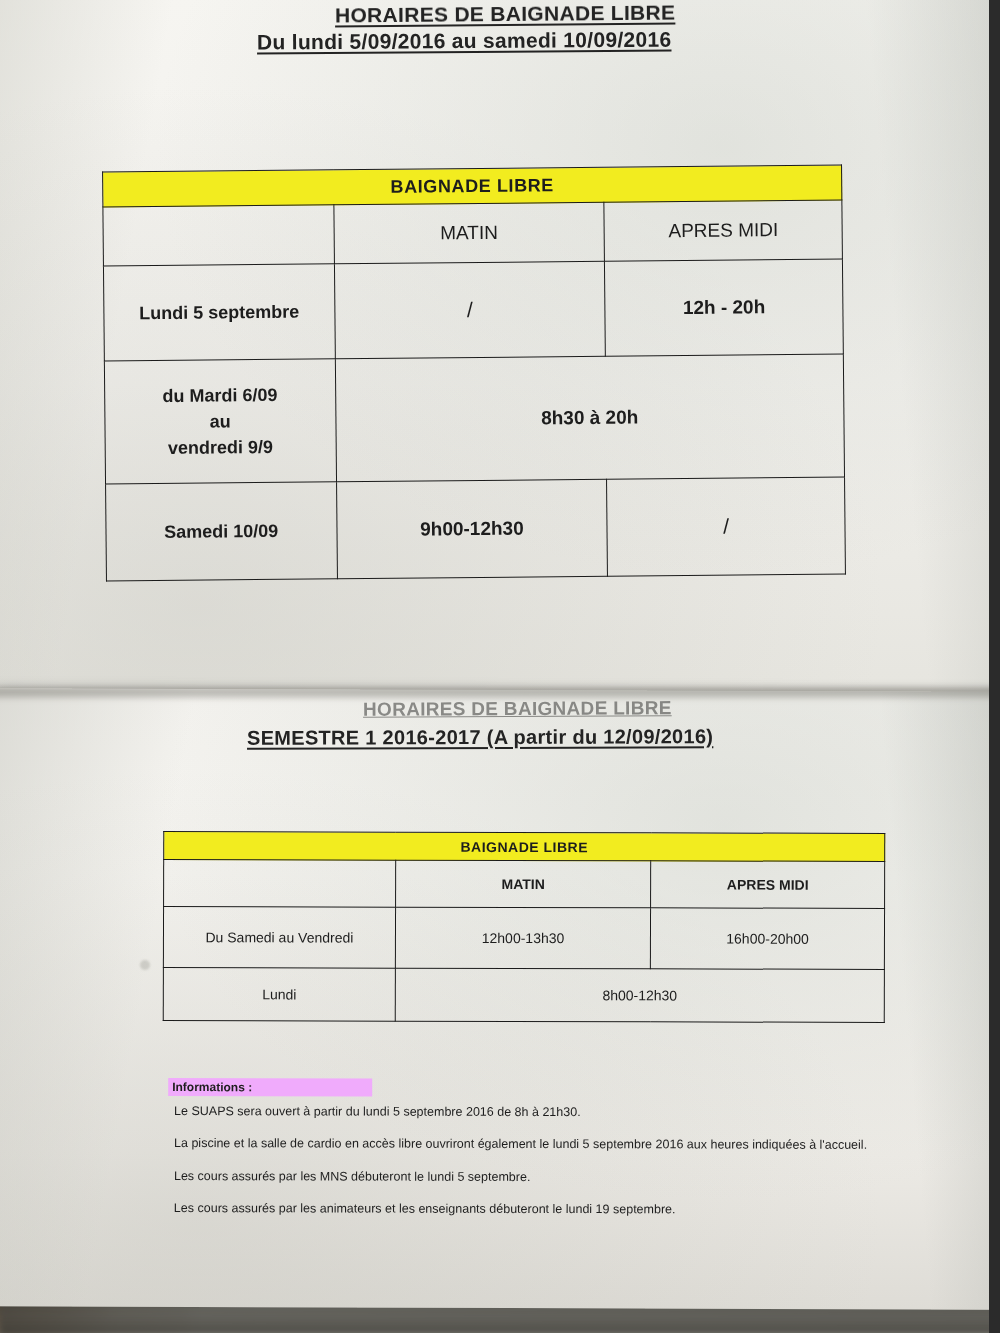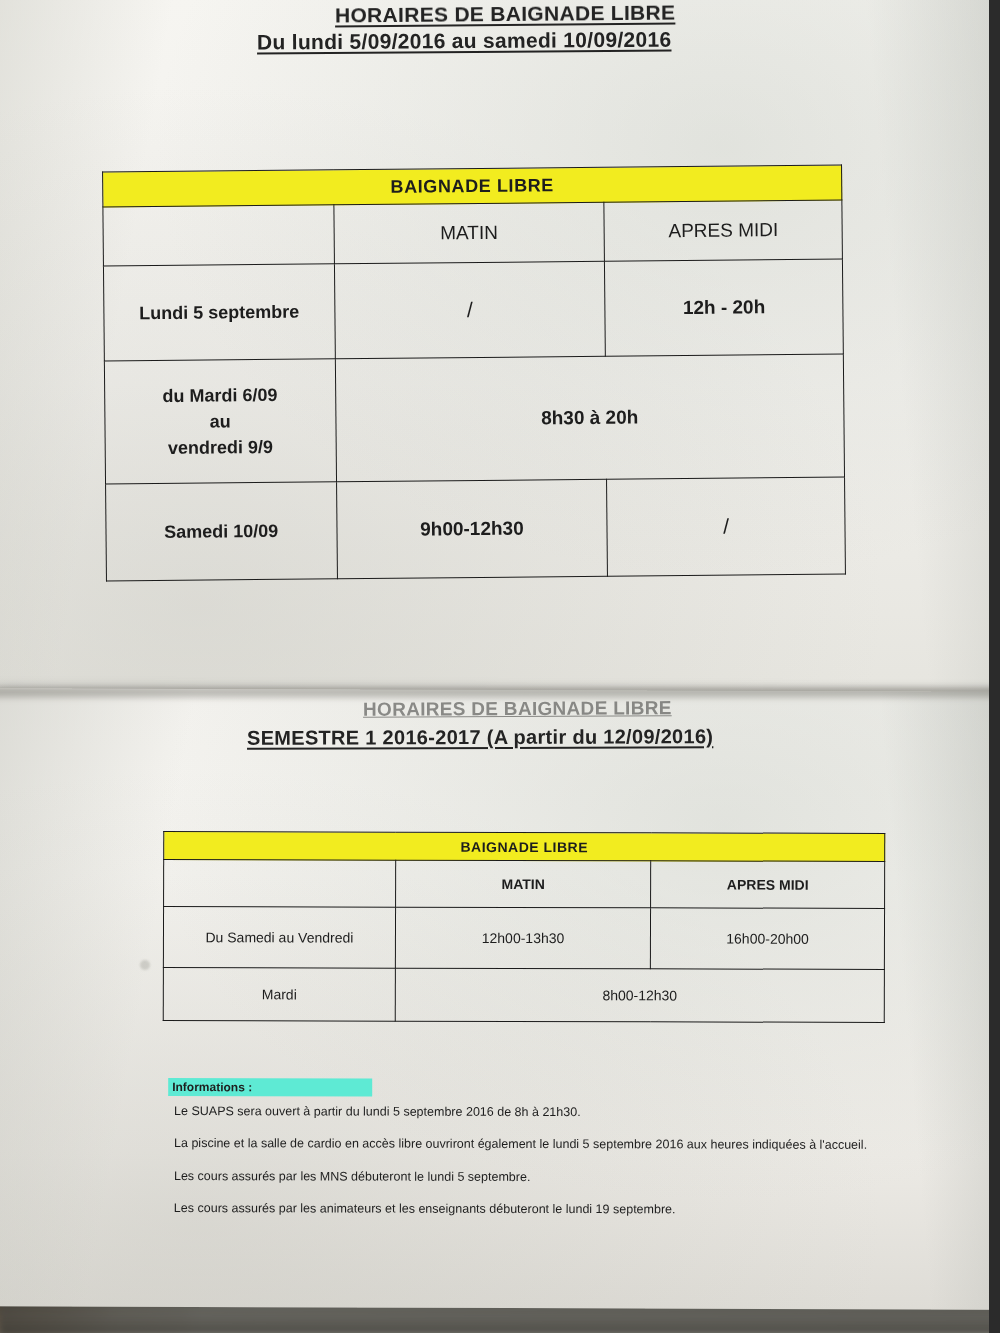--- a/index.html
+++ b/index.html
@@ -238,21 +238,21 @@
   #info {
     position: absolute;
     left: 168px;
     top: 1078px;
     width: 760px;
     color: #1e1e1e;
     transform: rotate(0.15deg);
   }
   #info .info-title {
     display: inline-block;
-    background: #5eead4;
+    background: #f0abfc;
     font-size: 12px;
     font-weight: bold;
     padding: 2px 120px 2px 4px;
     margin-bottom: 4px;
   }
   #info p {
     margin: 0 0 16px 6px;
     font-size: 12.5px;
     line-height: 1.3;
     font-weight: normal;
@@ -332,21 +332,21 @@
       <td style="width:232px"></td>
       <td style="width:256px">MATIN</td>
       <td style="width:234px">APRES MIDI</td>
     </tr>
     <tr>
       <td class="rowlabel" style="height:58px">Du Samedi au Vendredi</td>
       <td class="cellval">12h00-13h30</td>
       <td class="cellval">16h00-20h00</td>
     </tr>
     <tr>
-      <td class="rowlabel" style="height:50px">Mardi</td>
+      <td class="rowlabel" style="height:50px">Lundi</td>
       <td class="cellval" colspan="2">8h00-12h30</td>
     </tr>
   </tbody>
     </table>
 
   <div id="info">
     <div class="info-title">Informations :</div>
     <p>Le SUAPS sera ouvert à partir du lundi 5 septembre 2016 de 8h à 21h30.</p>
     <p>La piscine et la salle de cardio en accès libre ouvriront également le lundi 5 septembre 2016 aux heures indiquées à l'accueil.</p>
     <p>Les cours assurés par les MNS débuteront le lundi 5 septembre.</p>

